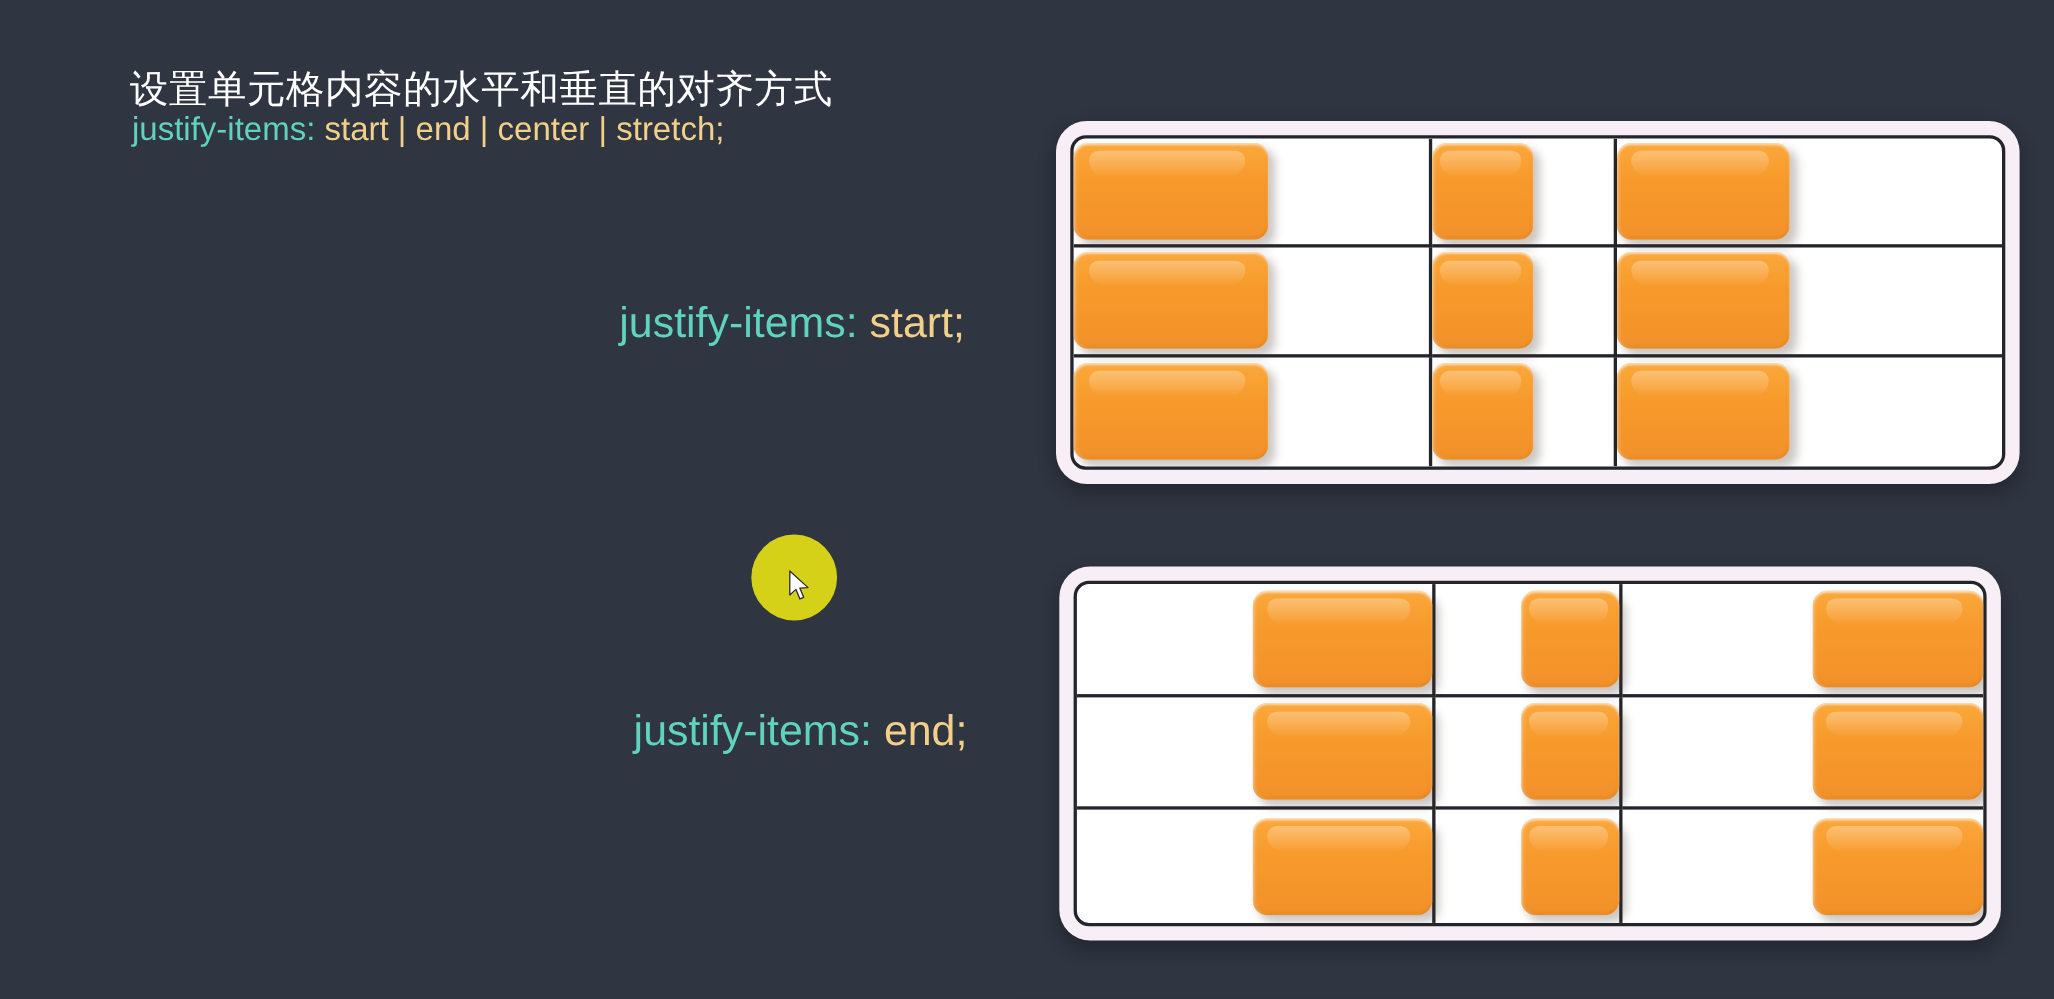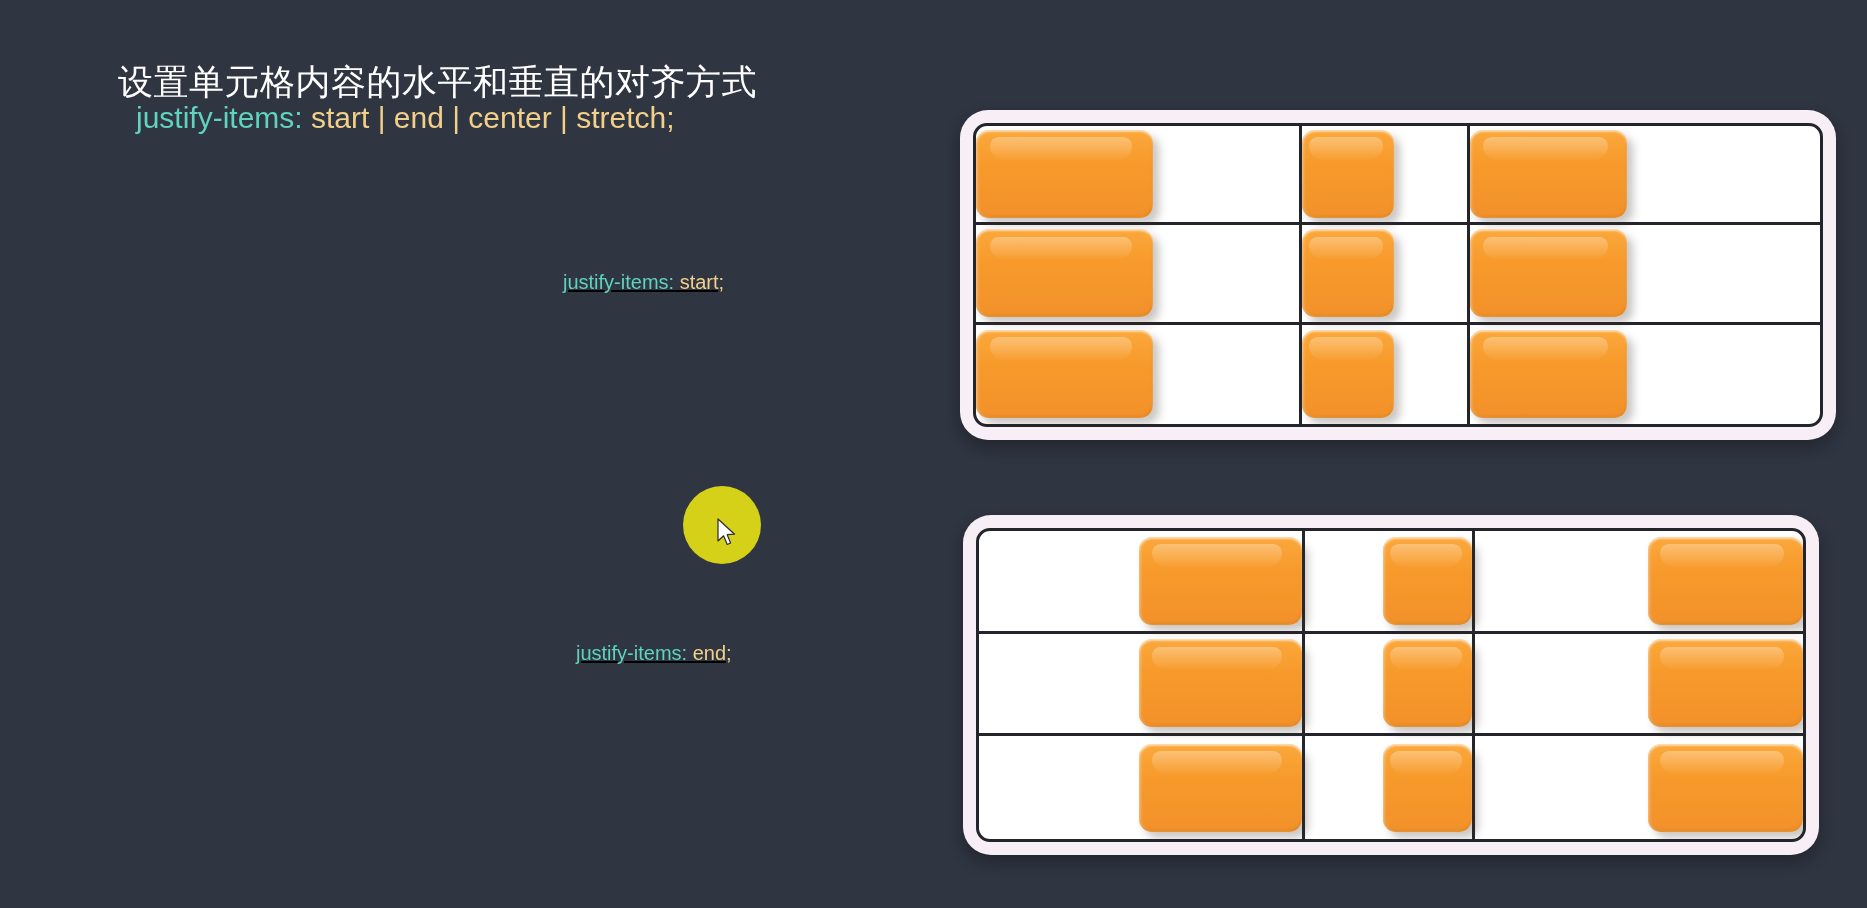--- a/index.html
+++ b/index.html
@@ -29,31 +29,29 @@
     margin-top: 36px;
   }
 
   #syntax-line {
     position: absolute;
     left: 120px;
     top: 98px;
     font-size: 30px;
     line-height: 1.3;
     white-space: nowrap;
-    margin-left: 16px;
   }
   .prop-name { color: #5fd3bd; }
   .prop-values { color: #f2d08a; }
 
   .demo-label {
     position: absolute;
-    font-size: 20px;
+    font-size: 39px;
     line-height: 1.3;
     white-space: nowrap;
-    text-decoration: underline;
   }
   #label-start { left: 563px; top: 269px; }
   #label-end   { left: 576px; top: 640px; }
 
   
   .grid-demo {
     position: absolute;
     background: #f7eef6;
     box-sizing: border-box;
     padding: 13px;

